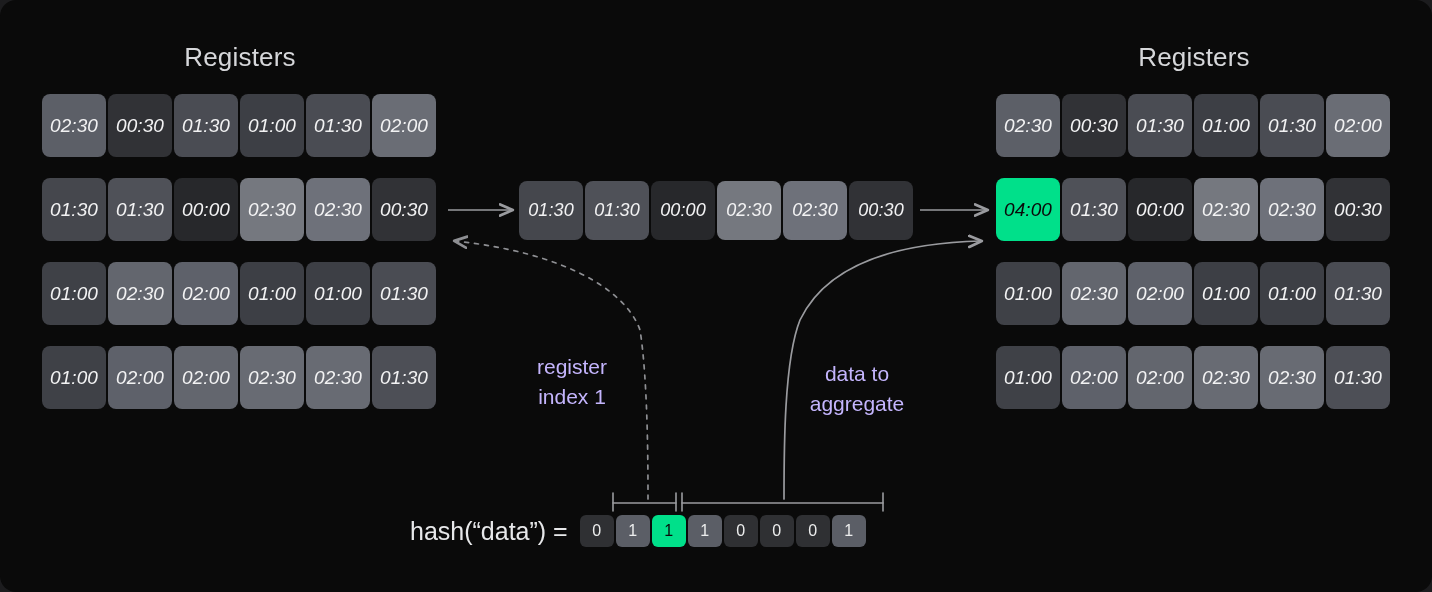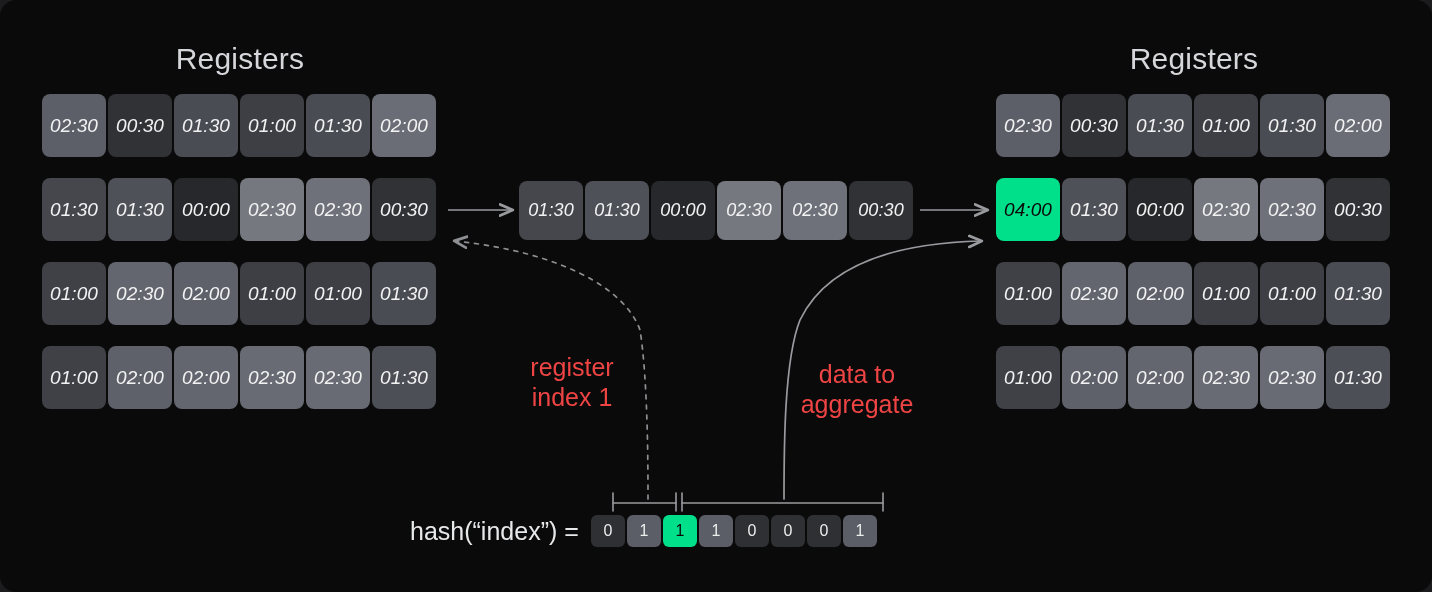--- a/index.html
+++ b/index.html
@@ -17,21 +17,21 @@
     position: relative;
     width: 1432px;
     height: 592px;
     box-sizing: border-box;
     background: #0a0a0a;
     border-radius: 16px;
     overflow: hidden;
   }
   .panel-title {
     position: absolute;
-    font-size: 30px;
+    font-size: 26px;
     color: #d6d7da;
     letter-spacing: 0.2px;
     white-space: nowrap;
     text-align: center;
   }
   #title-left  { left: 42px;  top: 42px; width: 396px; }
   #title-right { left: 996px; top: 42px; width: 396px; }
 
   .grid {
     position: absolute;
@@ -74,23 +74,23 @@
   
   #vec {
     position: absolute;
     left: 0; top: 0;
     width: 1432px; height: 592px;
     pointer-events: none;
   }
 
   .caption {
     position: absolute;
-    font-size: 25px;
+    font-size: 21px;
     line-height: 30px;
-    color: #ef4444;
+    color: #c4b5fd;
     text-align: center;
     white-space: pre-line;
   }
   #cap-index { left: 482px; top: 352px; width: 180px; }
   #cap-data  { left: 776px; top: 359px; width: 162px; }
 
   #hash-row {
     position: absolute;
     left: 410px;
     top: 515px;
@@ -219,21 +219,21 @@
       <line x1="883" y1="493" x2="883" y2="511"></line>
     </g>
   </svg>
 
   <div class="caption" id="cap-index">register
 index 1</div>
   <div class="caption" id="cap-data">data to
 aggregate</div>
 
   <div id="hash-row">
-    <span id="hash-label">hash(“index”) =</span>
+    <span id="hash-label">hash(“data”) =</span>
     <span id="bits">
         <span class="bit b0">0</span>
         <span class="bit b1">1</span>
         <span class="bit hl">1</span>
         <span class="bit b1">1</span>
         <span class="bit b0">0</span>
         <span class="bit b0">0</span>
         <span class="bit b0">0</span>
         <span class="bit b1">1</span>
       </span>

